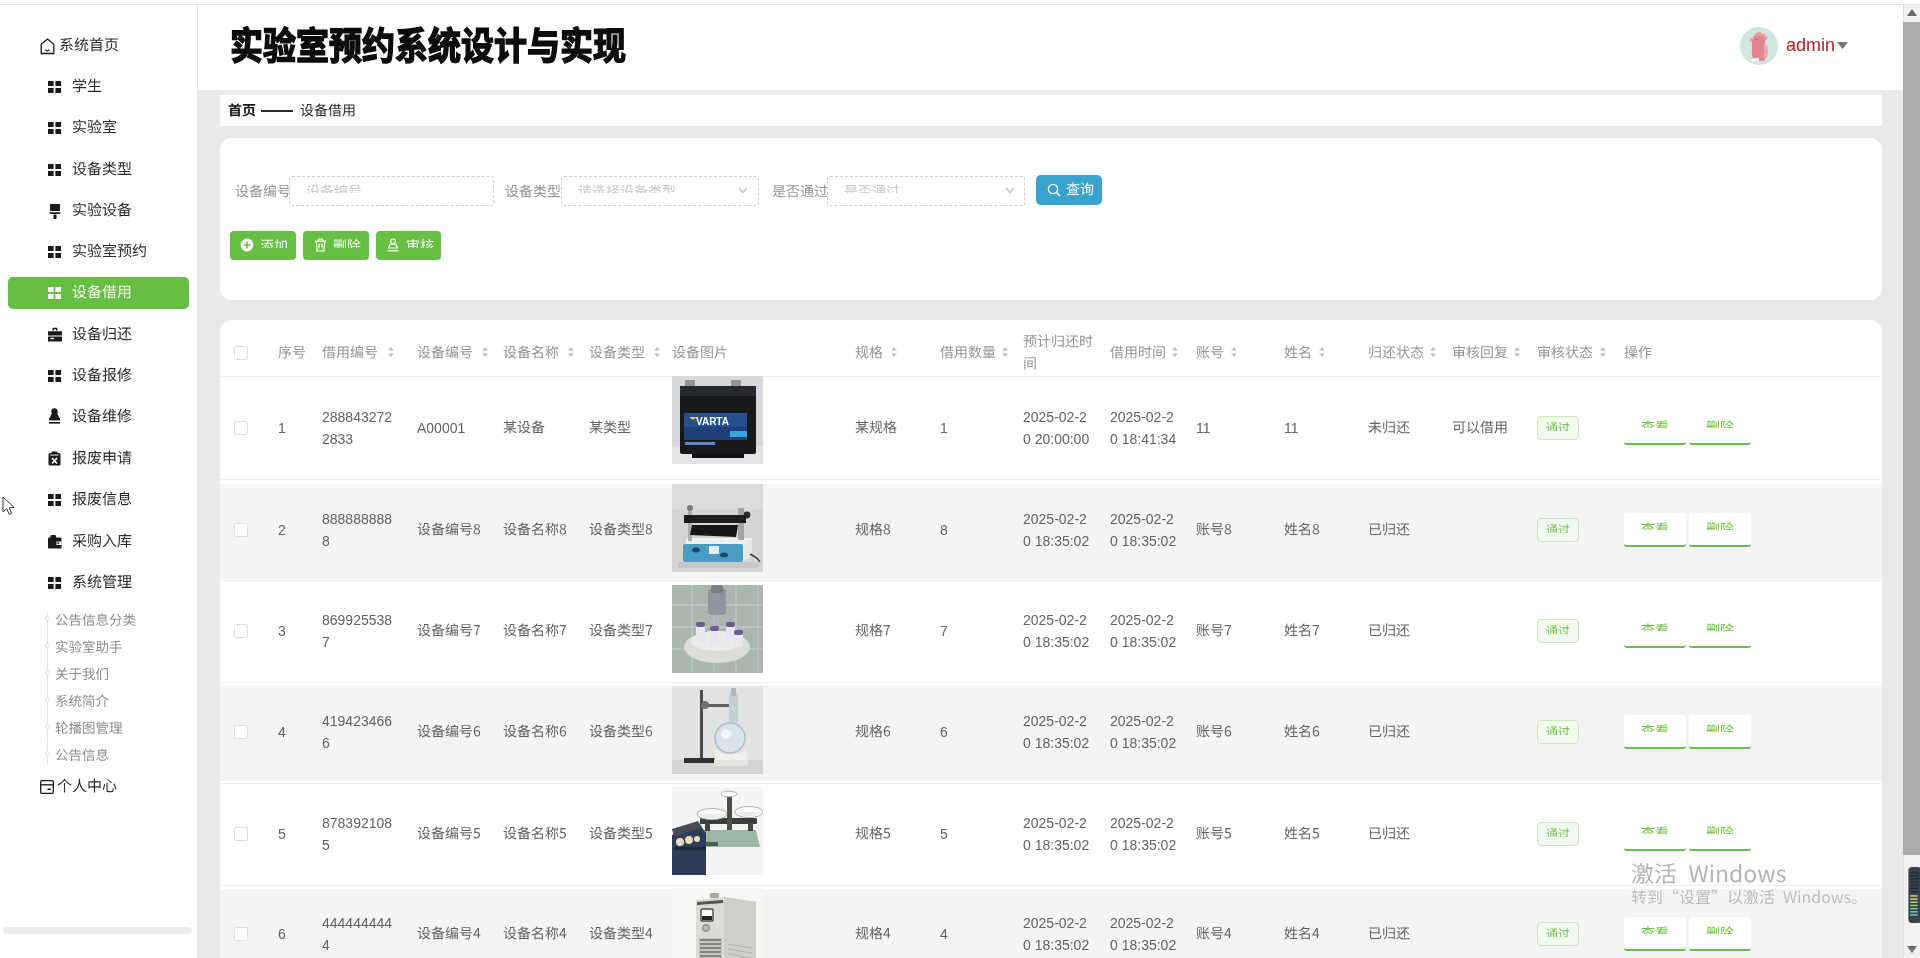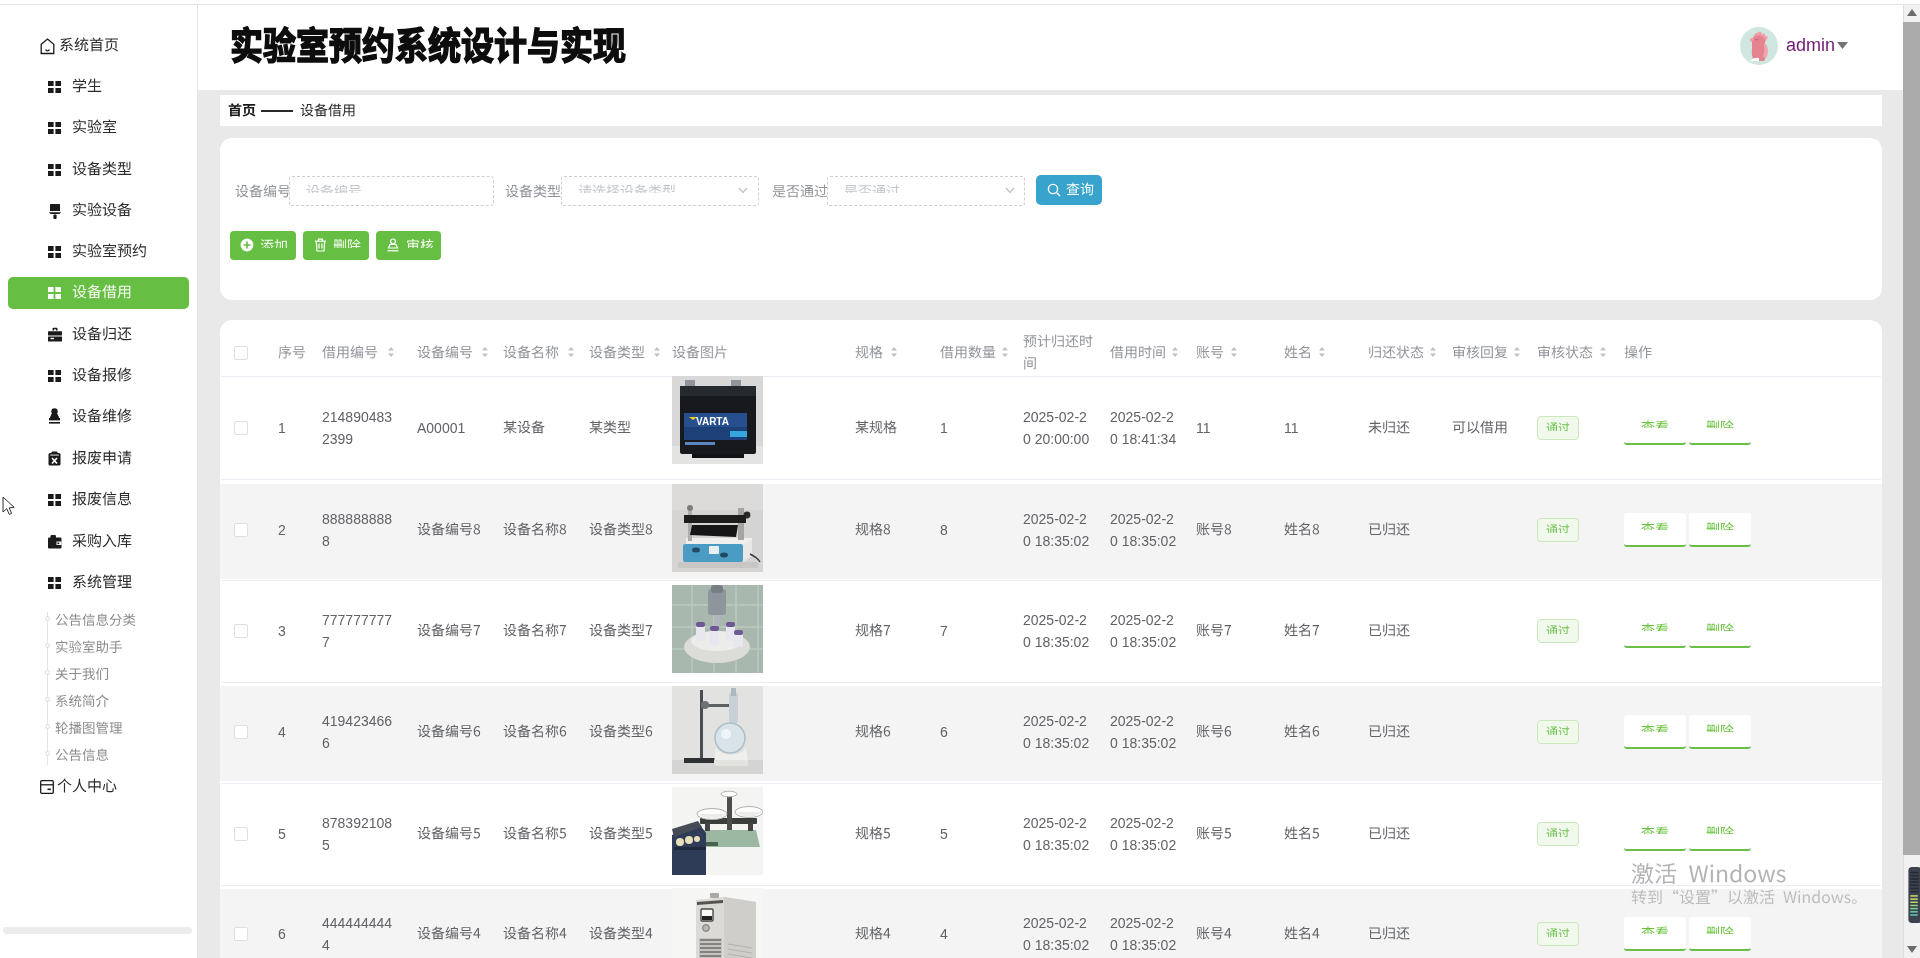--- a/index.html
+++ b/index.html
@@ -209,21 +209,21 @@
 
   <svg class="abs" style="left:1740px;top:27px" width="38" height="38" viewBox="0 0 38 38">
     <circle cx="19" cy="19" r="19" fill="#cfe7e0"></circle>
     <path d="M12 14 Q13 6 19 5 Q21 4 22 7 Q26 6 25 9 Q29 9 27 12 Q26 14 24 15 Z" fill="#ef9fa7"></path>
     <path d="M12 16 Q11 12 14 10 Q18 7 22 9 Q26 11 25 16 L26 22 Q27 30 24 34 L14 34 Q11 28 12 22 Z" fill="#e4848f"></path>
     <path d="M14 12 Q12 10 10 12 Q9 14 11 15 Z" fill="#ef9fa7"></path>
     <path d="M24 16 Q28 18 28 24 Q28 29 26 31 L23 30 Q25 24 24 20 Z" fill="#eda6ae"></path>
     <path d="M10 34 Q14 30 19 31 L19 34 Z" fill="#fff"></path>
     <path d="M15 13 Q16.5 12 18 13" stroke="#b05560" stroke-width="0.8" fill="none"></path>
   </svg>
-  <div class="abs" style="left:1786px;top:35px;font-size:18px;color:#701a75">admin</div>
+  <div class="abs" style="left:1786px;top:35px;font-size:18px;color:#b91c1c">admin</div>
   <svg class="abs" style="left:1837px;top:42px" width="11" height="7" viewBox="0 0 11 7">
     <path d="M0 0 L11 0 L5.5 7 Z" fill="#737373"></path>
   </svg>
   <div class="abs" id="crumb"></div>
   <svg class="abs" style="left:228px;top:103px;" width="29" height="17" viewBox="0 0 29 17">
       <g fill="#1a1a1a" transform="translate(0,12.32) scale(0.014000,-0.014000)">
         <use href="#gB9996" x="0"></use>
         <use href="#gB9875" x="1000"></use>
       </g>
     </svg>
@@ -531,22 +531,22 @@
       <path d="M2 8.5 L5 12 L8 8.5 Z" fill="#bcbfc6"></path>
     </svg>
   <svg class="abs" style="left:1624px;top:345px;" width="29" height="17" viewBox="0 0 29 17">
       <g fill="#909399" transform="translate(0,12.32) scale(0.014000,-0.014000)">
         <use href="#gR64CD" x="0"></use>
         <use href="#gR4F5C" x="1000"></use>
       </g>
     </svg>
   <div class="cb" style="left:234px;top:421px"></div>
   <div class="td" style="left:278px;top:420px">1</div>
-  <div class="td" style="left:322px;top:409px">214890483</div>
-  <div class="td" style="left:322px;top:431px">2399</div>
+  <div class="td" style="left:322px;top:409px">288843272</div>
+  <div class="td" style="left:322px;top:431px">2833</div>
   <div class="td" style="left:417px;top:420px">A00001</div>
   <svg class="abs" style="left:503px;top:420px;" width="43" height="17" viewBox="0 0 43 17">
       <g fill="#606266" transform="translate(0,12.32) scale(0.014000,-0.014000)">
         <use href="#gR67D0" x="0"></use>
         <use href="#gR8BBE" x="1000"></use>
         <use href="#gR5907" x="2000"></use>
       </g>
     </svg>
   <svg class="abs" style="left:589px;top:420px;" width="43" height="17" viewBox="0 0 43 17">
       <g fill="#606266" transform="translate(0,12.32) scale(0.014000,-0.014000)">
@@ -718,21 +718,21 @@
     </svg>
   <div class="act" style="left:1689px;top:513px"></div>
     <svg class="abs" style="left:1706px;top:513px;" width="29" height="17" viewBox="0 0 29 17">
       <g fill="#67c23a" transform="translate(0,21.10) scale(0.014000,-0.014000)">
         <use href="#gR5220" x="0"></use>
         <use href="#gR9664" x="1000"></use>
       </g>
     </svg>
   <div class="cb" style="left:234px;top:624px"></div>
   <div class="td" style="left:278px;top:623px">3</div>
-  <div class="td" style="left:322px;top:612px">777777777</div>
+  <div class="td" style="left:322px;top:612px">869925538</div>
   <div class="td" style="left:322px;top:634px">7</div>
   <svg class="abs" style="left:417px;top:623px;" width="65" height="17" viewBox="0 0 65 17">
       <g fill="#606266" transform="translate(0,12.32) scale(0.014000,-0.014000)">
         <use href="#gR8BBE" x="0"></use>
         <use href="#gR5907" x="1000"></use>
         <use href="#gR7F16" x="2000"></use>
         <use href="#gR53F7" x="3000"></use>
         <use href="#gR0037" x="4000"></use>
       </g>
     </svg>

